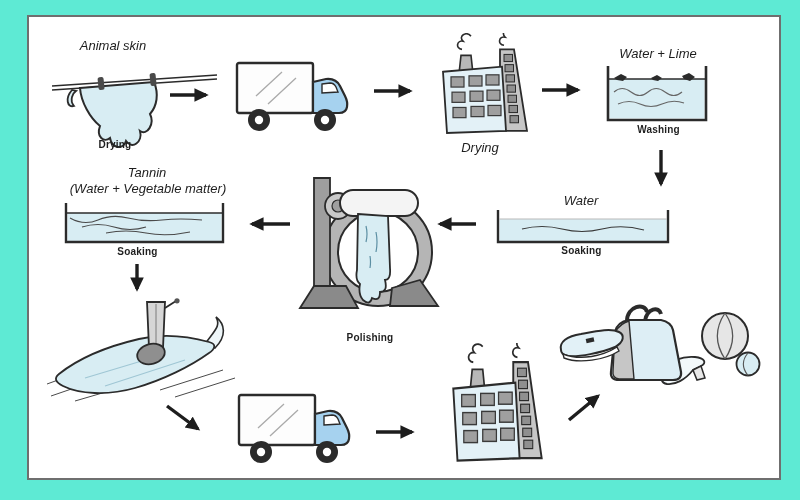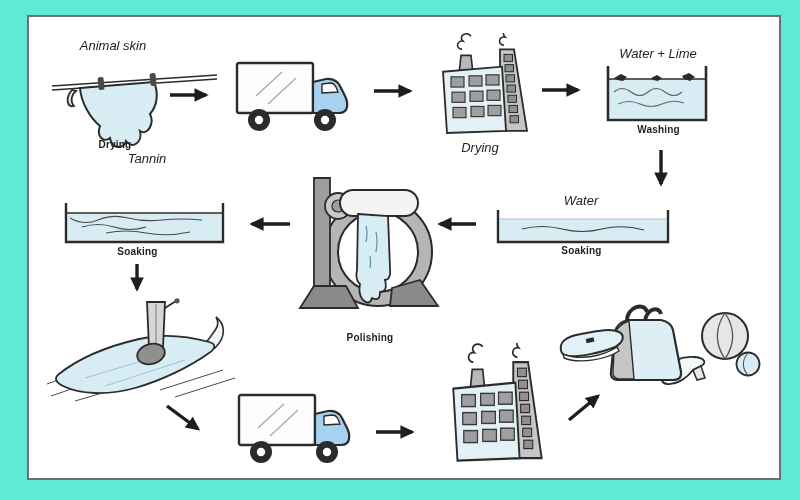--- a/index.html
+++ b/index.html
@@ -161,16 +161,17 @@
     </g>
   </svg>
 
   <div class="label it" style="left:53px;  top:39px;  width:120px;">Animal skin</div>
   <div class="label proc" style="left:55px;  top:139px; width:120px;">Drying</div>
   <div class="label it" style="left:430px; top:141px; width:100px;">Drying</div>
   <div class="label it" style="left:598px; top:47px;  width:120px;">Water + Lime</div>
   <div class="label proc" style="left:601px; top:124px; width:115px;">Washing</div>
   <div class="label it" style="left:531px; top:194px; width:100px;">Water</div>
   <div class="label proc" style="left:524px; top:245px; width:115px;">Soaking</div>
-  <div class="label it" style="left:87px;  top:152px; width:120px;">Tannin</div>
+  <div class="label it" style="left:87px;  top:166px; width:120px;">Tannin</div>
+  <div class="label it" style="left:35px;  top:182px; width:226px;">(Water + Vegetable matter)</div>
   <div class="label proc" style="left:80px;  top:246px; width:115px;">Soaking</div>
   <div class="label proc" style="left:310px; top:332px; width:120px;">Polishing</div>
 </div>
 
 </body></html>

